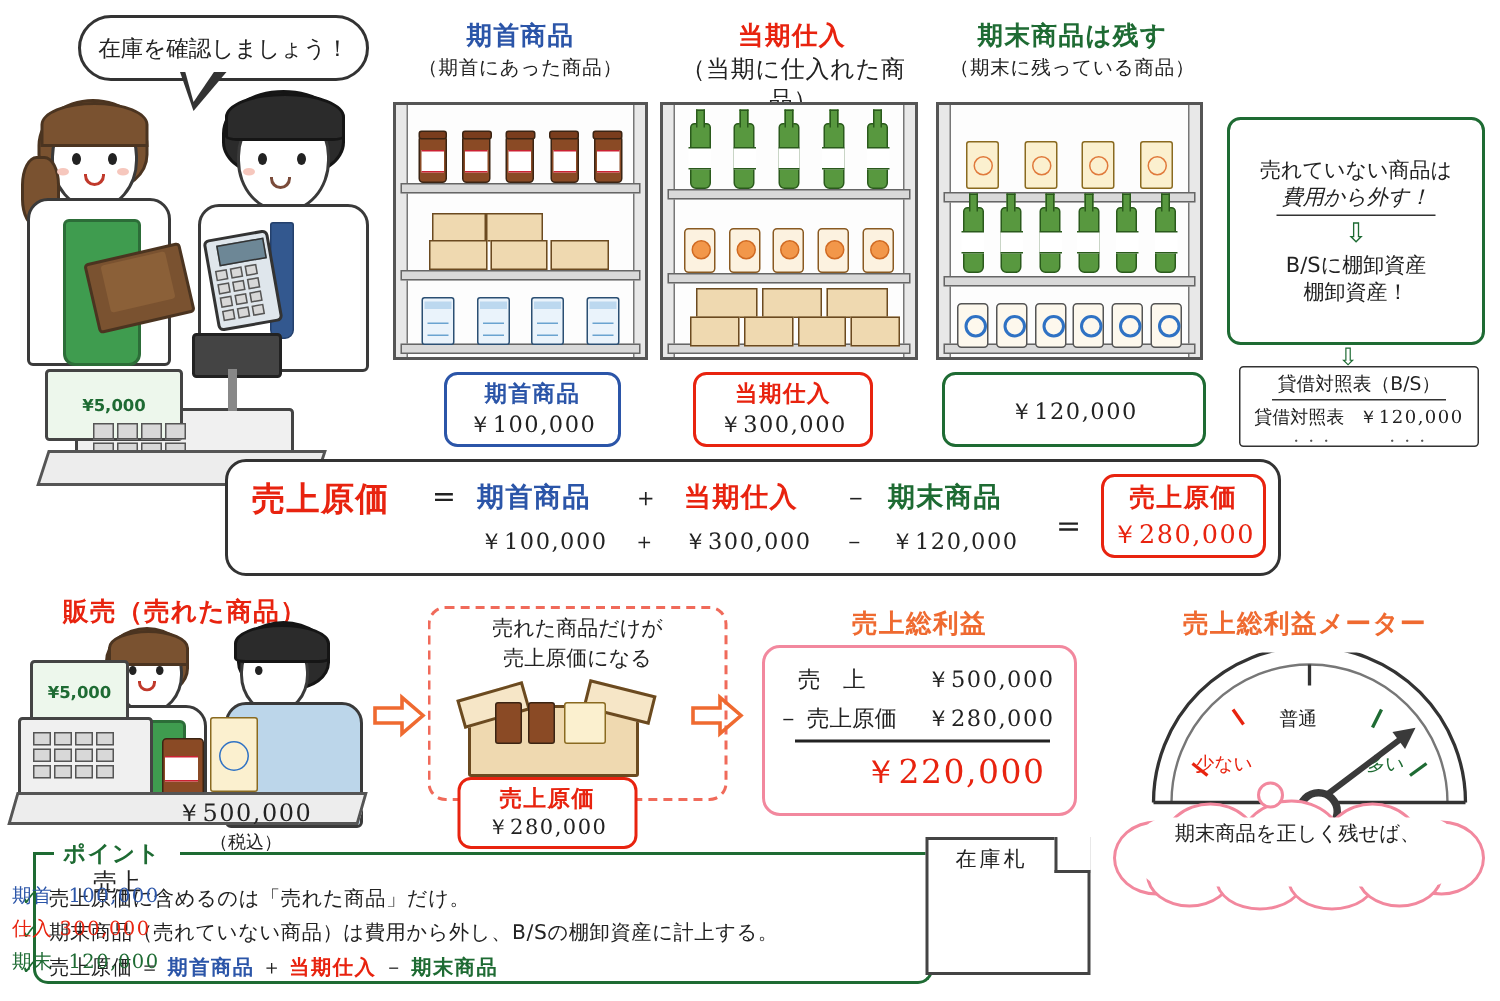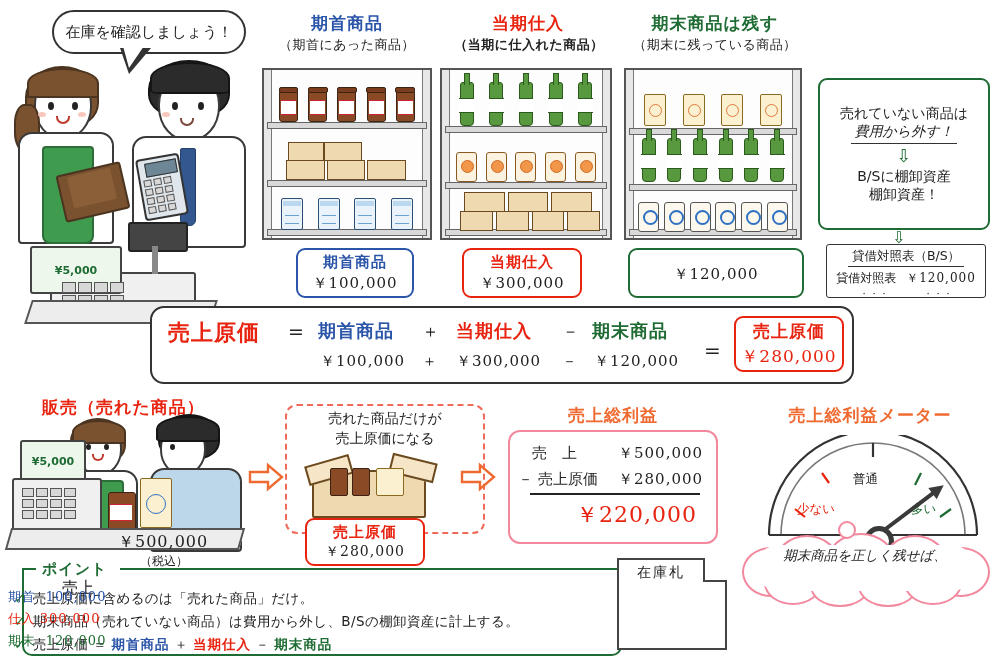--- a/index.html
+++ b/index.html
@@ -78,21 +78,21 @@
   .oarrow{position:absolute;}
   
   #gauge{position:absolute;left:765px;top:435px;width:216px;height:108px;}
   .needle{position:absolute;left:108px;top:100px;width:78px;height:4px;background:#3a3a3a;
           transform-origin:2px 2px;transform:rotate(-37deg);border-radius:2px;}
   .needle:after{content:"";position:absolute;right:-10px;top:-5px;border-left:14px solid #3a3a3a;
           border-top:7px solid transparent;border-bottom:7px solid transparent;}
   .hub{position:absolute;left:99px;top:91px;width:20px;height:20px;border:5px solid #3a3a3a;border-radius:50%;background:#fff;}
 
   
-  #cloud{position:absolute;left:742px;top:533px;width:246px;height:68px;font-style:italic;}
+  #cloud{position:absolute;left:742px;top:533px;width:246px;height:68px;}
   .cl{position:absolute;border:2px solid #f2889e;border-radius:50%;background:#fff;}
 
   
   #pointbox{position:absolute;left:22px;top:568px;width:600px;height:88px;
      border:2px solid #1e6b33;border-top:none;border-radius:0 0 10px 10px;box-sizing:border-box;}
   #pointbox .topline{position:absolute;left:-2px;top:0;width:16px;height:2px;background:#1e6b33;}
   #pointbox .topline2{position:absolute;left:96px;right:-2px;top:0;height:2px;background:#1e6b33;}
   .pt{position:absolute;left:14px;font-size:13.5px;white-space:nowrap;letter-spacing:0.4px;}
   .chk{color:#1e6b33;font-weight:bold;margin-right:7px;}
 
@@ -176,21 +176,21 @@
       <i></i>
       <i></i>
   </div>
   <div class="abs" style="left:28px;top:300px;width:182px;height:20px;background:#ededed;border:2px solid #555;transform:skewX(-18deg);"></div>
 </div>
 
 <div class="abs ttl blue" style="left:262px;top:12px;width:170px;text-align:center;font-size:17px;">期首商品</div>
 <div class="abs cap" style="left:258px;top:36px;width:178px;text-align:center;font-size:13px;">（期首にあった商品）</div>
 
 <div class="abs ttl red" style="left:448px;top:12px;width:160px;text-align:center;font-size:17px;">当期仕入</div>
-<div class="abs cap" style="left:438px;top:36px;width:182px;text-align:center;font-size:13px;font-weight:bold;">（当期に仕入れた商品）</div>
+<div class="abs cap" style="left:438px;top:36px;width:182px;text-align:center;font-size:16px;">（当期に仕入れた商品）</div>
 
 <div class="abs ttl green" style="left:624px;top:12px;width:182px;text-align:center;font-size:17px;">期末商品は残す</div>
 <div class="abs cap" style="left:620px;top:36px;width:190px;text-align:center;font-size:13px;">（期末に残っている商品）</div>
 
 <div class="shelf" style="left:262px;top:68px;width:170px;height:172px;">
   <div class="side" style="left:0;"></div>
   <div class="side" style="right:0;border-right:none;border-left:1px solid #777;"></div>
   <div class="board" style="top:52px;"></div>
   <div class="board" style="top:110px;"></div>
   <div class="board" style="bottom:2px;"></div>

